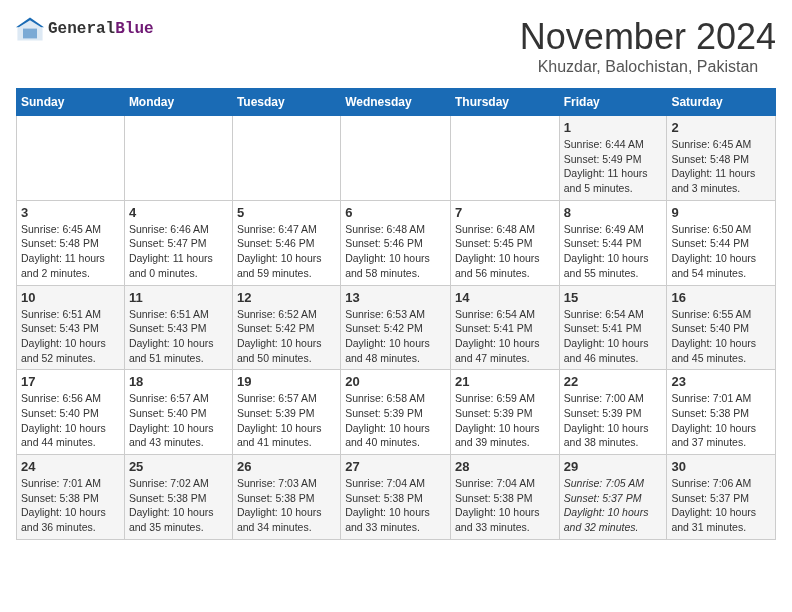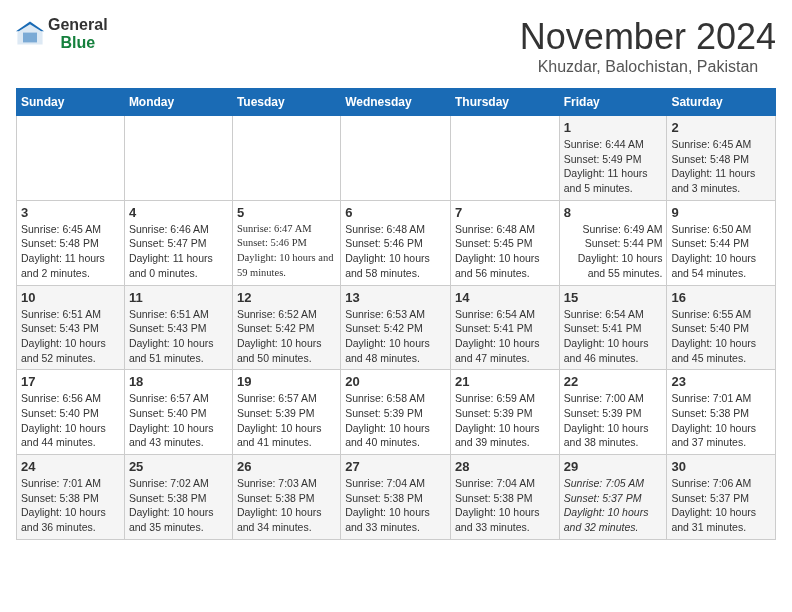--- a/index.html
+++ b/index.html
@@ -16,32 +16,33 @@
       align-items: flex-start;
       margin-bottom: 12px;
     }
     .logo {
       display: flex;
       align-items: center;
       gap: 4px;
     }
     .logo-text {
       display: flex;
-      flex-direction: column;
+      flex-direction: row;
       line-height: 1.1;
+      font-family: Liberation Mono, monospace;
     }
     .logo-general {
       font-size: 16px;
       font-weight: bold;
       color: #333;
     }
     .logo-blue {
       font-size: 16px;
       font-weight: bold;
-      color: #15803d;
+      color: #701a75;
       text-align: center;
     }
     .logo-icon {
       width: 28px;
       height: 28px;
     }
     .title-area {
       text-align: center;
     }
     .month-title {
@@ -157,39 +158,39 @@
 Daylight: 11 hours and 2 minutes.</div>
         </td>
         <td>
           <span class="day-num">4</span>
           <div class="day-info" style="white-space: pre-line;">Sunrise: 6:46 AM
 Sunset: 5:47 PM
 Daylight: 11 hours and 0 minutes.</div>
         </td>
         <td>
           <span class="day-num">5</span>
-          <div class="day-info" style="white-space: pre-line; font-family: Liberation Serif, serif;">Sunrise: 6:47 AM
+          <div class="day-info" style="white-space: pre-line;">Sunrise: 6:47 AM
 Sunset: 5:46 PM
 Daylight: 10 hours and 59 minutes.</div>
         </td>
         <td>
           <span class="day-num">6</span>
           <div class="day-info" style="white-space: pre-line;">Sunrise: 6:48 AM
 Sunset: 5:46 PM
 Daylight: 10 hours and 58 minutes.</div>
         </td>
         <td>
           <span class="day-num">7</span>
           <div class="day-info" style="white-space: pre-line;">Sunrise: 6:48 AM
 Sunset: 5:45 PM
 Daylight: 10 hours and 56 minutes.</div>
         </td>
         <td>
           <span class="day-num">8</span>
-          <div class="day-info" style="white-space: pre-line; text-align: right;">Sunrise: 6:49 AM
+          <div class="day-info" style="white-space: pre-line;">Sunrise: 6:49 AM
 Sunset: 5:44 PM
 Daylight: 10 hours and 55 minutes.</div>
         </td>
         <td>
           <span class="day-num">9</span>
           <div class="day-info" style="white-space: pre-line;">Sunrise: 6:50 AM
 Sunset: 5:44 PM
 Daylight: 10 hours and 54 minutes.</div>
         </td>
       </tr>

